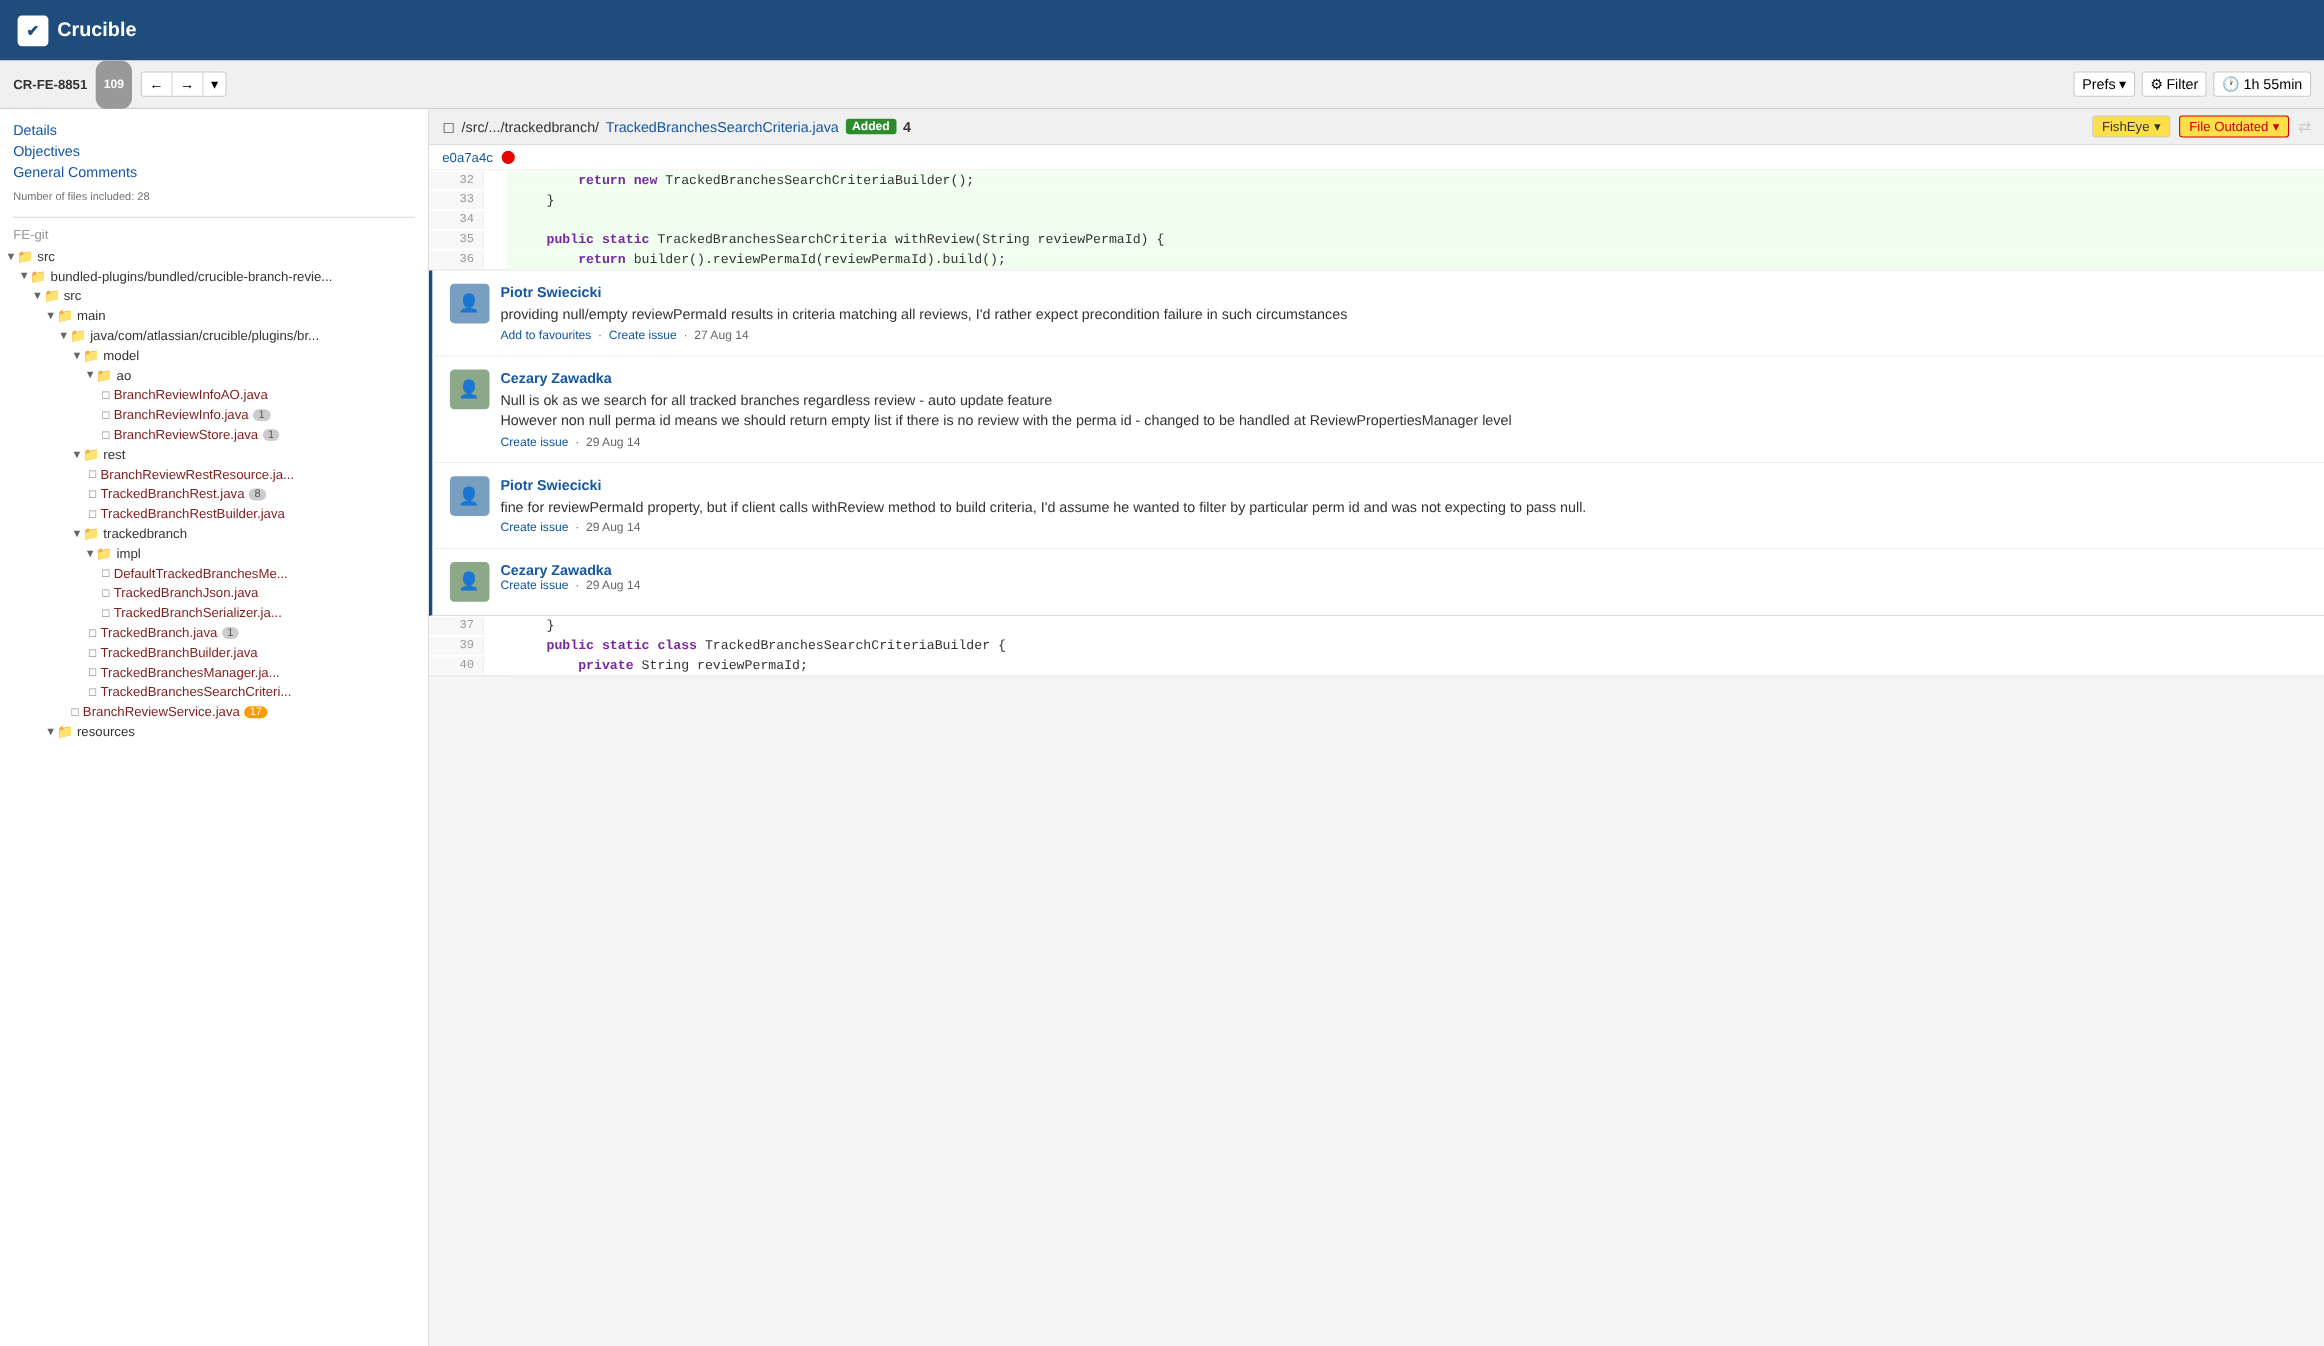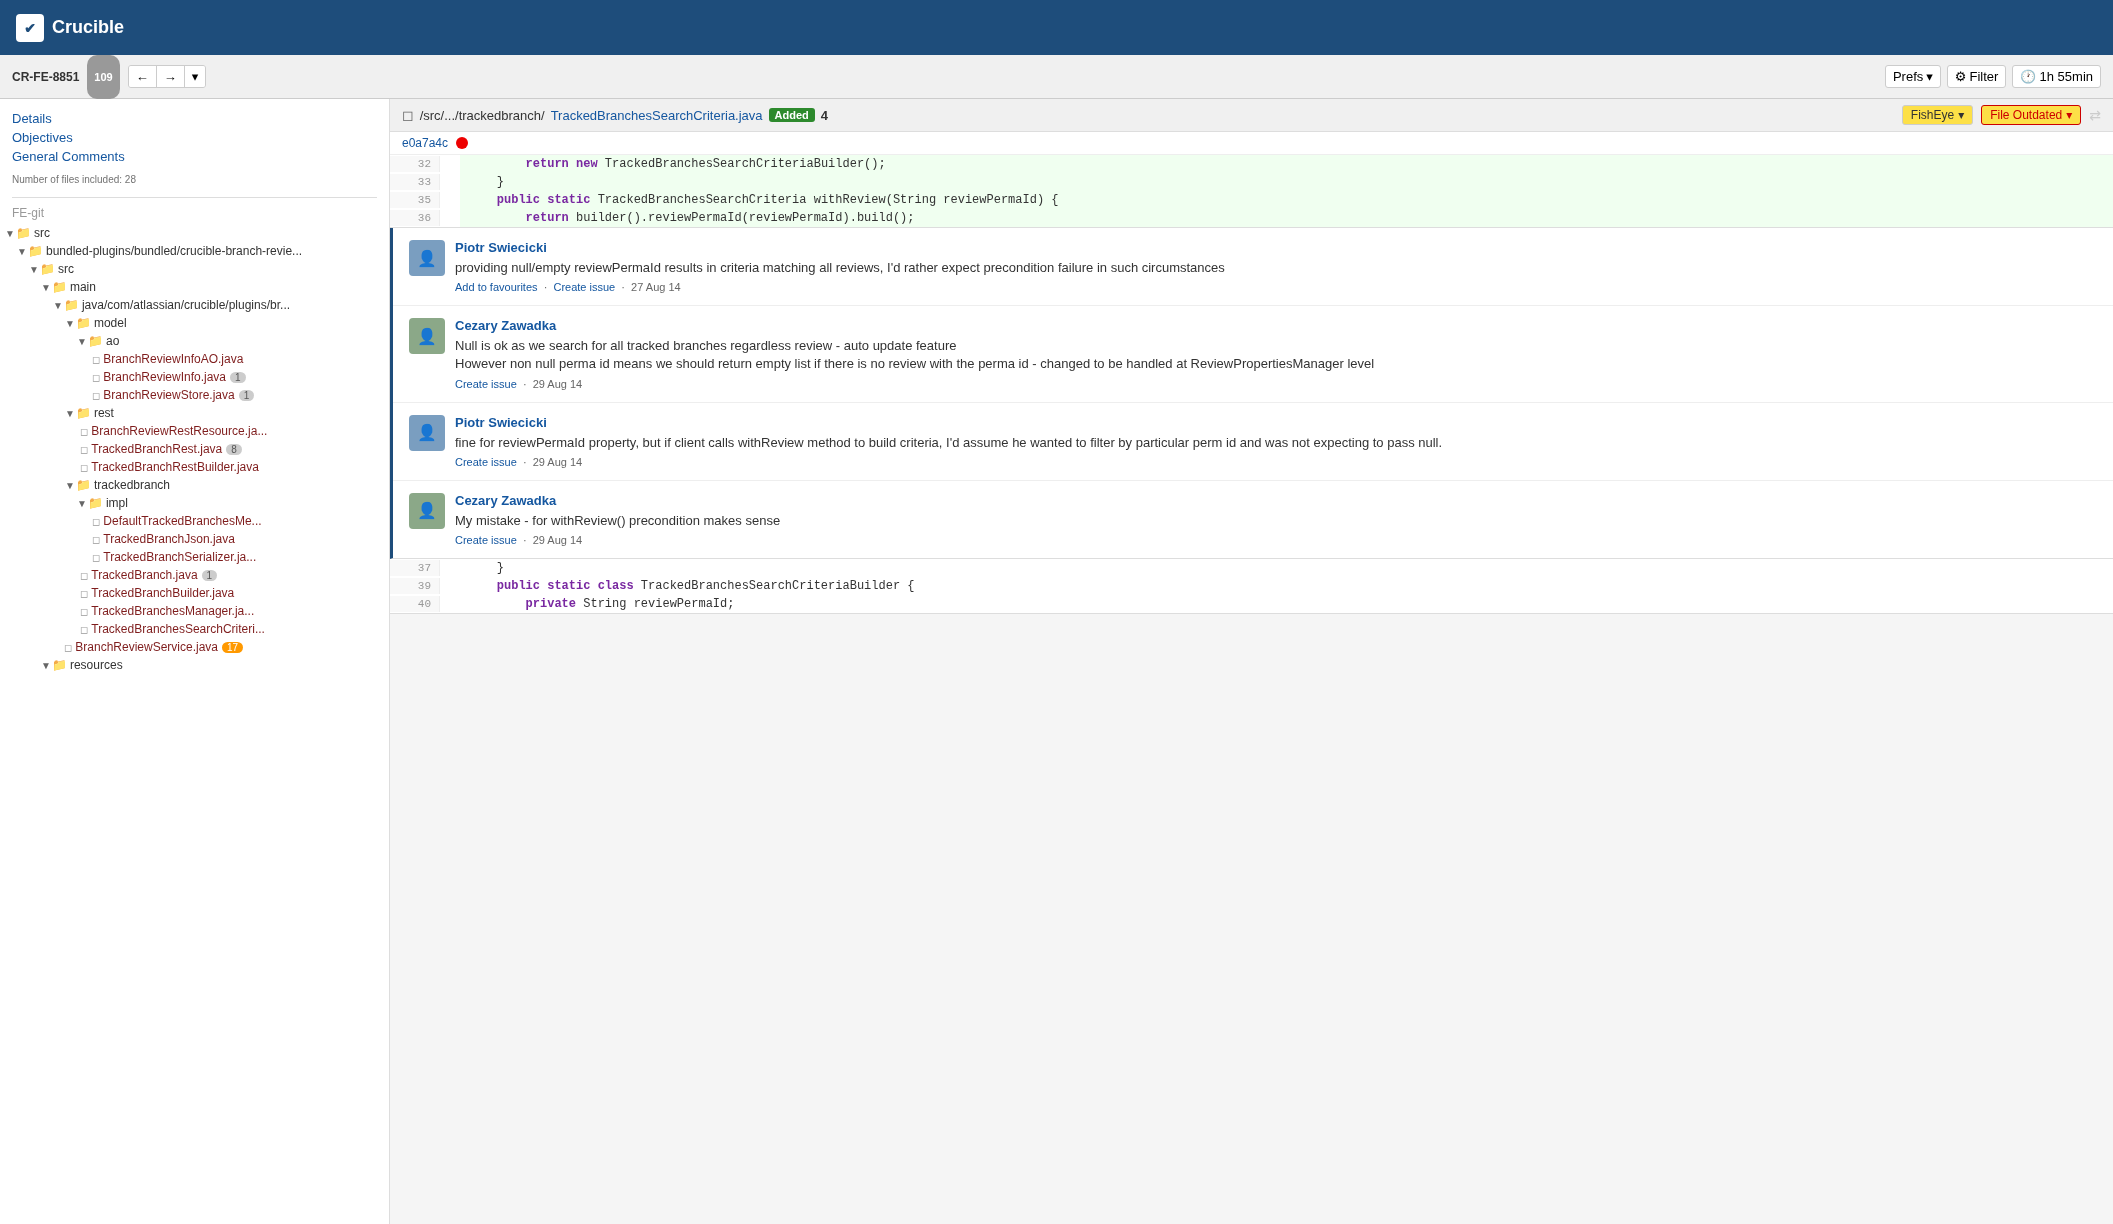--- a/index.html
+++ b/index.html
@@ -565,20 +565,25 @@
         <div class="line-num">32</div>
         <div class="line-gutter"></div>
         <div class="line-content">        <span class="kw">return</span> <span class="kw">new</span> TrackedBranchesSearchCriteriaBuilder();</div>
       </div>
       <div class="code-line">
         <div class="line-num">33</div>
         <div class="line-gutter"></div>
         <div class="line-content">    }</div>
       </div>
       <div class="code-line">
+        <div class="line-num">34</div>
+        <div class="line-gutter"></div>
+        <div class="line-content"> </div>
+      </div>
+      <div class="code-line">
         <div class="line-num">35</div>
         <div class="line-gutter"></div>
         <div class="line-content">    <span class="kw">public static</span> TrackedBranchesSearchCriteria withReview(String reviewPermaId) {</div>
       </div>
       <div class="code-line">
         <div class="line-num">36</div>
         <div class="line-gutter"></div>
         <div class="line-content">        <span class="kw">return</span> builder().reviewPermaId(reviewPermaId).build();</div>
       </div>
     </div>
@@ -623,21 +628,20 @@
             &nbsp;·&nbsp;
             <span>29 Aug 14</span>
           </div>
         </div>
       </div>
 
       <div class="comment-item">
         <div class="avatar avatar-cz">👤</div>
         <div class="comment-body">
           <div class="comment-author">Cezary Zawadka</div>
-          <div class="comment-text">My mistake - for withReview() precondition makes sense</div>
           <div class="comment-actions">
             <a href="#">Create issue</a>
             &nbsp;·&nbsp;
             <span>29 Aug 14</span>
           </div>
         </div>
       </div>
 
     </div>
 

